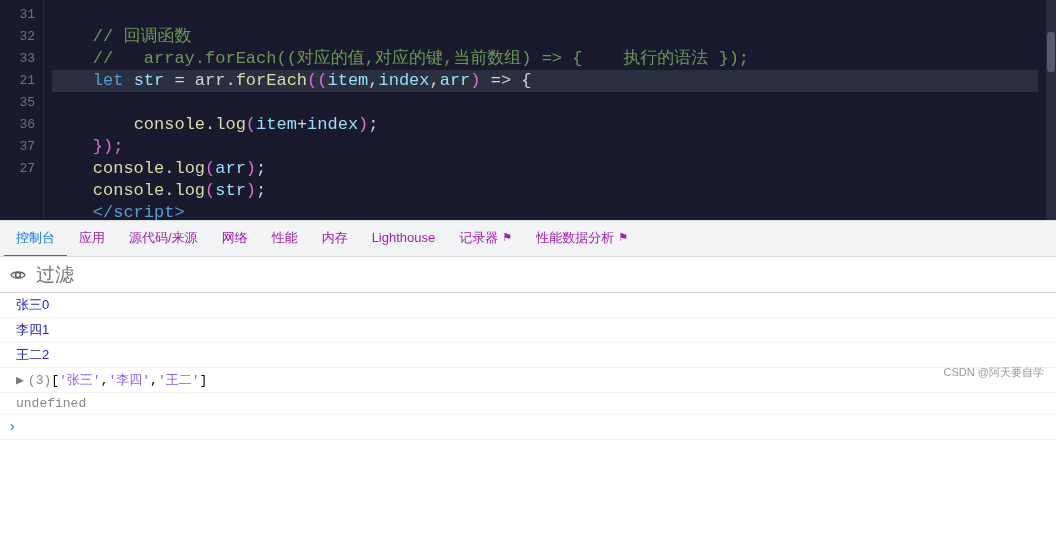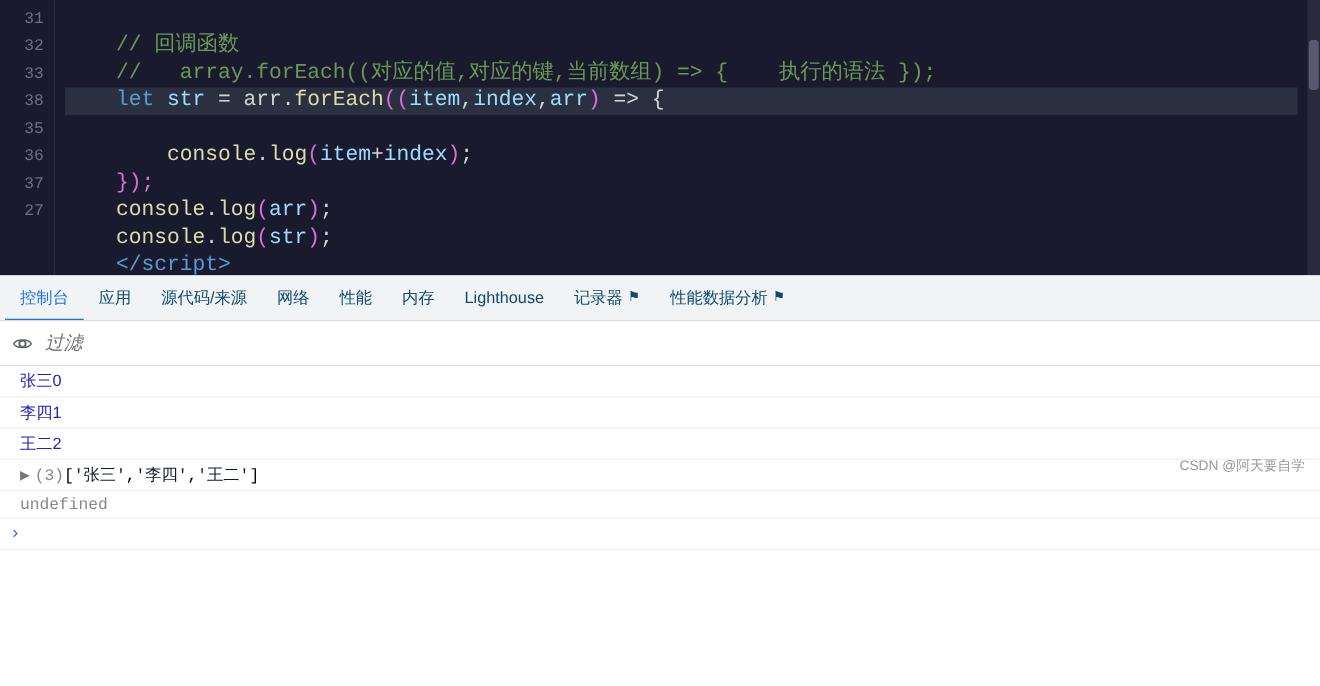--- a/index.html
+++ b/index.html
@@ -73,21 +73,21 @@
       border-bottom: 1px solid #dadada;
       height: 36px;
       padding: 12px 4px;
       overflow: hidden;
     }
 
     .tab-item {
       padding: 8px 12px;
       font-family: 'Microsoft YaHei', Arial, sans-serif;
       font-size: 13px;
-      color: #0c4a6e;
+      color: #a21caf;
       cursor: pointer;
       white-space: nowrap;
       height: 36px;
       display: flex;
       align-items: center;
       border-bottom: 2px solid transparent;
     }
     .tab-item.active {
       color: #1a73e8;
       border-bottom: 2px solid #1a73e8;
@@ -117,24 +117,23 @@
       justify-content: center;
       cursor: pointer;
       color: #5f6368;
     }
 
     .filter-input {
       flex: 1;
       border: none;
       outline: none;
       font-family: 'Microsoft YaHei', Arial, sans-serif;
-      font-size: 15px;
+      font-size: 19px;
       color: #a16207;
       background: transparent;
-      font-style: italic;
     }
 
     
     .console-output {
       flex: 1;
       overflow-y: auto;
       background: #ffffff;
     }
 
     .console-line {
@@ -161,21 +160,21 @@
 
     .console-prompt {
       color: #1a73e8;
       margin-right: 8px;
       font-size: 14px;
       cursor: pointer;
     }
 
     .arr-bracket { color: #000; }
     .arr-expand { color: #777; cursor: pointer; margin-right: 4px; }
-    .arr-str { color: #0f172a; }
+    .arr-str { color: #8b5cf6; }
     .arr-comma { color: #000; }
 
     
     .watermark {
       position: absolute;
       bottom: 6px;
       right: 12px;
       font-family: 'Microsoft YaHei', Arial, sans-serif;
       font-size: 11px;
       color: #999;
@@ -184,21 +183,21 @@
 </head>
 <body>
 
 <div style="position:relative; width:1056px; height:386px;">
 
   <div class="code-area">
     <div class="line-numbers">
       <div>31</div>
       <div>32</div>
       <div>33</div>
-      <div>38</div>
+      <div>21</div>
       <div>35</div>
       <div>36</div>
       <div>37</div>
       <div>27</div>
     </div>
     <div class="code-content">
 <span style="color:#6a9955">    // 回调函数</span>
 <span style="color:#6a9955">    //   array.forEach((对应的值,对应的键,当前数组) =&gt; {    执行的语法 });</span>
 <span style="background:#2a3040;display:block;">    <span style="color:#569cd6">let</span> <span style="color:#9cdcfe">str</span> <span style="color:#d4d4d4">= arr.</span><span style="color:#dcdcaa">forEach</span><span style="color:#da70d6">((</span><span style="color:#9cdcfe">item</span><span style="color:#d4d4d4">,</span><span style="color:#9cdcfe">index</span><span style="color:#d4d4d4">,</span><span style="color:#9cdcfe">arr</span><span style="color:#da70d6">)</span><span style="color:#d4d4d4"> =&gt; {</span></span>
         <span style="color:#dcdcaa">console</span><span style="color:#d4d4d4">.</span><span style="color:#dcdcaa">log</span><span style="color:#da70d6">(</span><span style="color:#9cdcfe">item</span><span style="color:#d4d4d4">+</span><span style="color:#9cdcfe">index</span><span style="color:#da70d6">)</span><span style="color:#d4d4d4">;</span>

